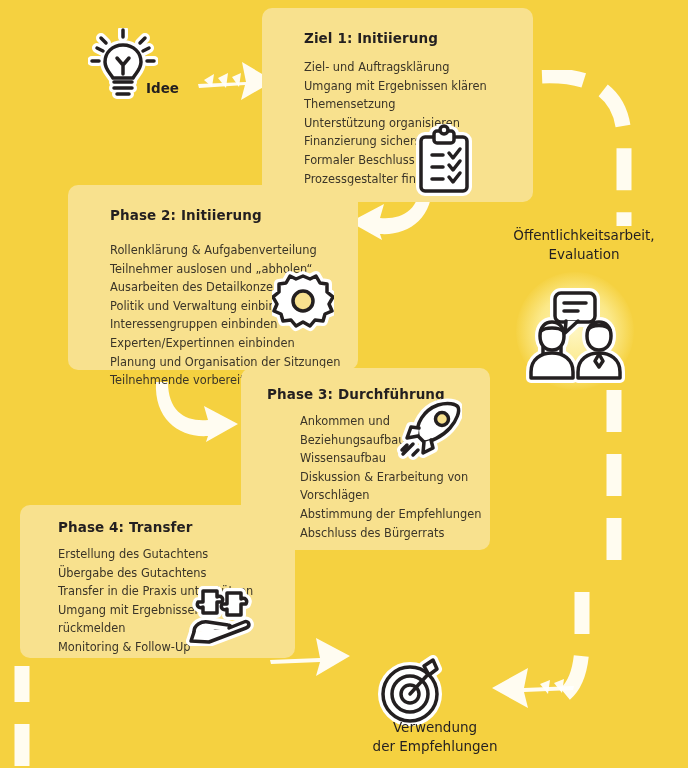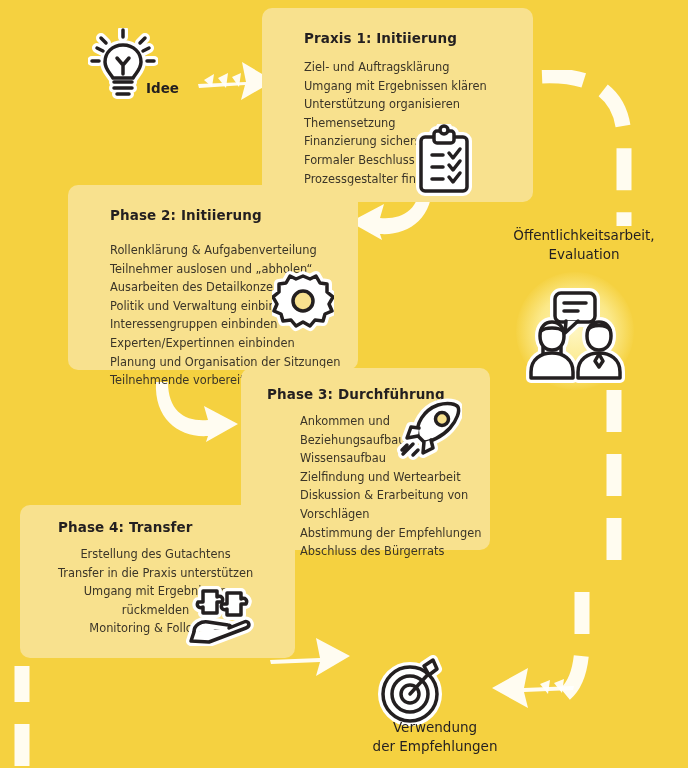--- a/index.html
+++ b/index.html
@@ -45,21 +45,21 @@
   #panel3 { left: 241px; top: 368px; width: 249px; height: 182px; }
   #panel4 { left: 20px;  top: 505px; width: 275px; height: 153px; }
 
   #panel1 .ptitle { left: 42px; top: 22px; }
   #panel1 ul      { left: 42px; top: 50px; }
   #panel2 .ptitle { left: 42px; top: 22px; }
   #panel2 ul      { left: 42px; top: 56px; }
   #panel3 .ptitle { left: 26px; top: 18px; }
   #panel3 ul      { left: 26px; top: 44px; margin-left: 33px; }
   #panel4 .ptitle { left: 38px; top: 14px; }
-  #panel4 ul      { left: 38px; top: 40px; text-align: center; }
+  #panel4 ul      { left: 38px; top: 40px; }
 
   
   .outer-label {
     position: absolute;
     font-weight: normal;
     font-size: 13.5px;
     line-height: 19px;
     color: #231F20;
     text-align: center;
     white-space: pre-line;
@@ -171,26 +171,26 @@
     </svg>
   </div>
 
   <div class="arrow" id="arrow-up-left">
     <svg width="46" height="108" viewBox="0 0 46 108">
       <path class="dash" d="M22 106 L22 6"></path>
     </svg>
   </div>
 
   <div class="panel" id="panel1">
-    <div class="ptitle">Praxis 1: Initiierung</div>
+    <div class="ptitle">Ziel 1: Initiierung</div>
     <ul>
       <li>Ziel- und Auftragsklärung</li>
       <li>Umgang mit Ergebnissen klären</li>
+      <li>Themensetzung</li>
       <li>Unterstützung organisieren</li>
-      <li>Themensetzung</li>
       <li>Finanzierung sicherstellen</li>
       <li>Formaler Beschluss</li>
       <li>Prozessgestalter finden</li>
     </ul>
   </div>
 
   <div class="panel" id="panel2">
     <div class="ptitle">Phase 2: Initiierung</div>
     <ul>
       <li>Rollenklärung &amp; Aufgabenverteilung</li>
@@ -203,31 +203,31 @@
       <li>Teilnehmende vorbereiten</li>
     </ul>
   </div>
 
   <div class="panel" id="panel3">
     <div class="ptitle">Phase 3: Durchführung</div>
     <ul>
       <li>Ankommen und
 Beziehungsaufbau</li>
       <li>Wissensaufbau</li>
-      <li>Zielfindung und Wertearbeit</li>
       <li>Diskussion &amp; Erarbeitung von Vorschlägen</li>
       <li>Abstimmung der Empfehlungen</li>
       <li>Abschluss des Bürgerrats</li>
     </ul>
   </div>
 
   <div class="panel" id="panel4">
     <div class="ptitle">Phase 4: Transfer</div>
     <ul>
       <li>Erstellung des Gutachtens</li>
+      <li>Übergabe des Gutachtens</li>
       <li>Transfer in die Praxis unterstützen</li>
       <li>Umgang mit Ergebnissen
 rückmelden</li>
       <li>Monitoring &amp; Follow-Up</li>
     </ul>
   </div>
 
   <div class="icon" id="icon-bulb">
     <svg width="70" height="76" viewBox="0 0 140 152">
       <g class="halo">

